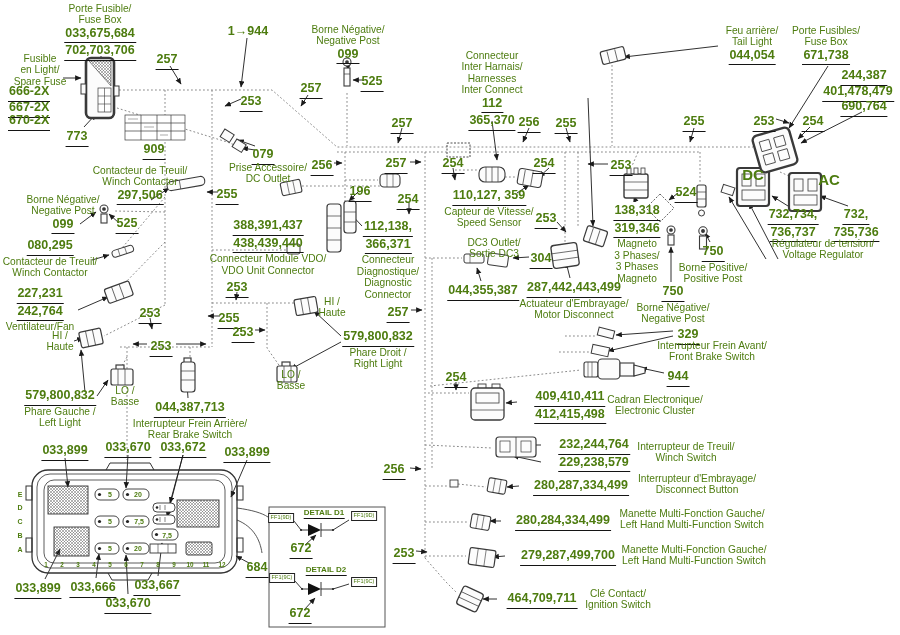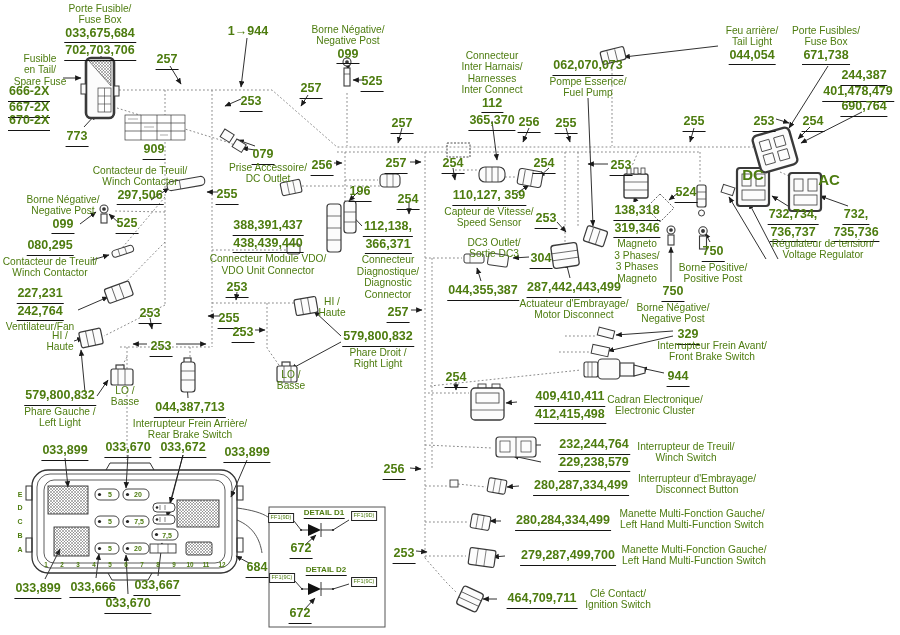--- a/index.html
+++ b/index.html
@@ -482,21 +482,21 @@
 
 <div id="labels">
       <div class="lbl a-c" style="left: 100px; top: 3px;">
         <div class="ln k-t"><span>Porte Fusible/</span></div>
         <div class="ln k-t"><span>Fuse Box</span></div>
         <div class="ln k-n"><span>033,675,684</span></div>
         <div class="ln k-n"><span>702,703,706</span></div>
       </div>
       <div class="lbl a-c" style="left: 40px; top: 53px;">
         <div class="ln k-t"><span>Fusible</span></div>
-        <div class="ln k-t"><span>en Tail/</span></div>
+        <div class="ln k-t"><span>en Light/</span></div>
         <div class="ln k-t"><span>Spare Fuse</span></div>
       </div>
       <div class="lbl a-l" style="left: 8px; top: 84px;">
         <div class="ln k-n"><span>666-2X</span></div>
       </div>
       <div class="lbl a-l" style="left: 8px; top: 100px;">
         <div class="ln k-n"><span>667-2X</span></div>
       </div>
       <div class="lbl a-l" style="left: 8px; top: 113px;">
         <div class="ln k-n"><span>670-2X</span></div>
@@ -538,25 +538,20 @@
         <div class="ln k-n"><span>257</span></div>
       </div>
       <div class="lbl a-c" style="left: 492px; top: 50px;">
         <div class="ln k-t"><span>Connecteur</span></div>
         <div class="ln k-t"><span>Inter Harnais/</span></div>
         <div class="ln k-t"><span>Harnesses</span></div>
         <div class="ln k-t"><span>Inter Connect</span></div>
         <div class="ln k-n"><span>112</span></div>
         <div class="ln k-n"><span>365,370</span></div>
       </div>
-      <div class="lbl a-c" style="left: 588px; top: 58px;">
-        <div class="ln k-n"><span>062,070,073</span></div>
-        <div class="ln k-t"><span>Pompe Essence/</span></div>
-        <div class="ln k-t"><span>Fuel Pump</span></div>
-      </div>
       <div class="lbl a-c" style="left: 529px; top: 115px;">
         <div class="ln k-n"><span>256</span></div>
       </div>
       <div class="lbl a-c" style="left: 566px; top: 116px;">
         <div class="ln k-n"><span>255</span></div>
       </div>
       <div class="lbl a-c" style="left: 694px; top: 114px;">
         <div class="ln k-n"><span>255</span></div>
       </div>
       <div class="lbl a-c" style="left: 752px; top: 25px;">

